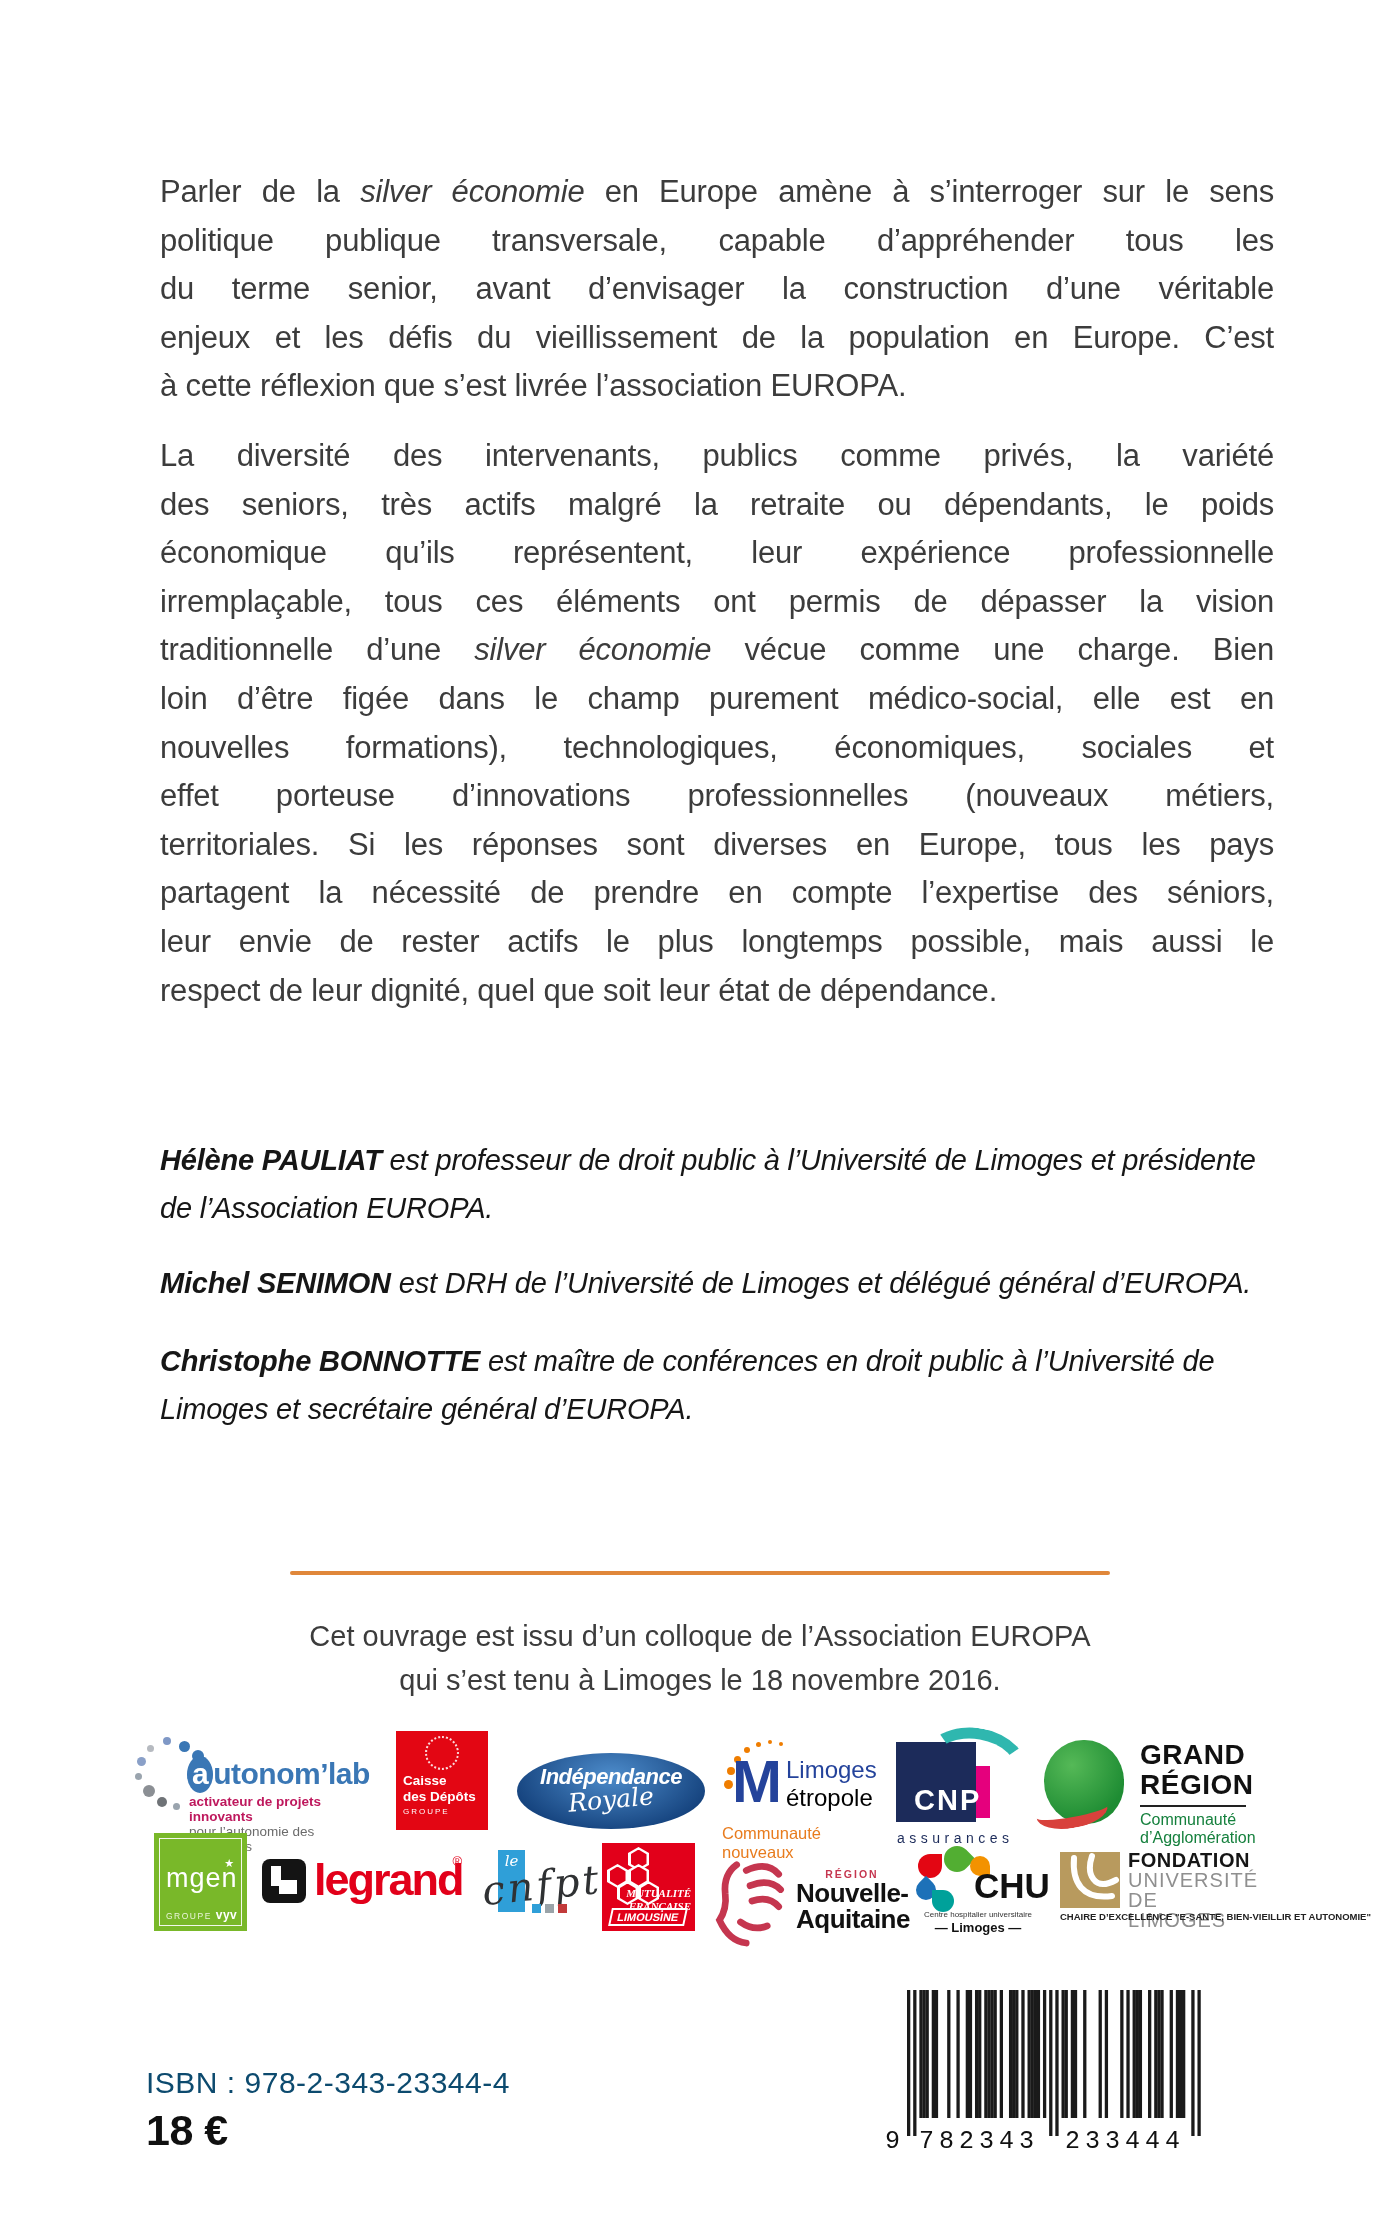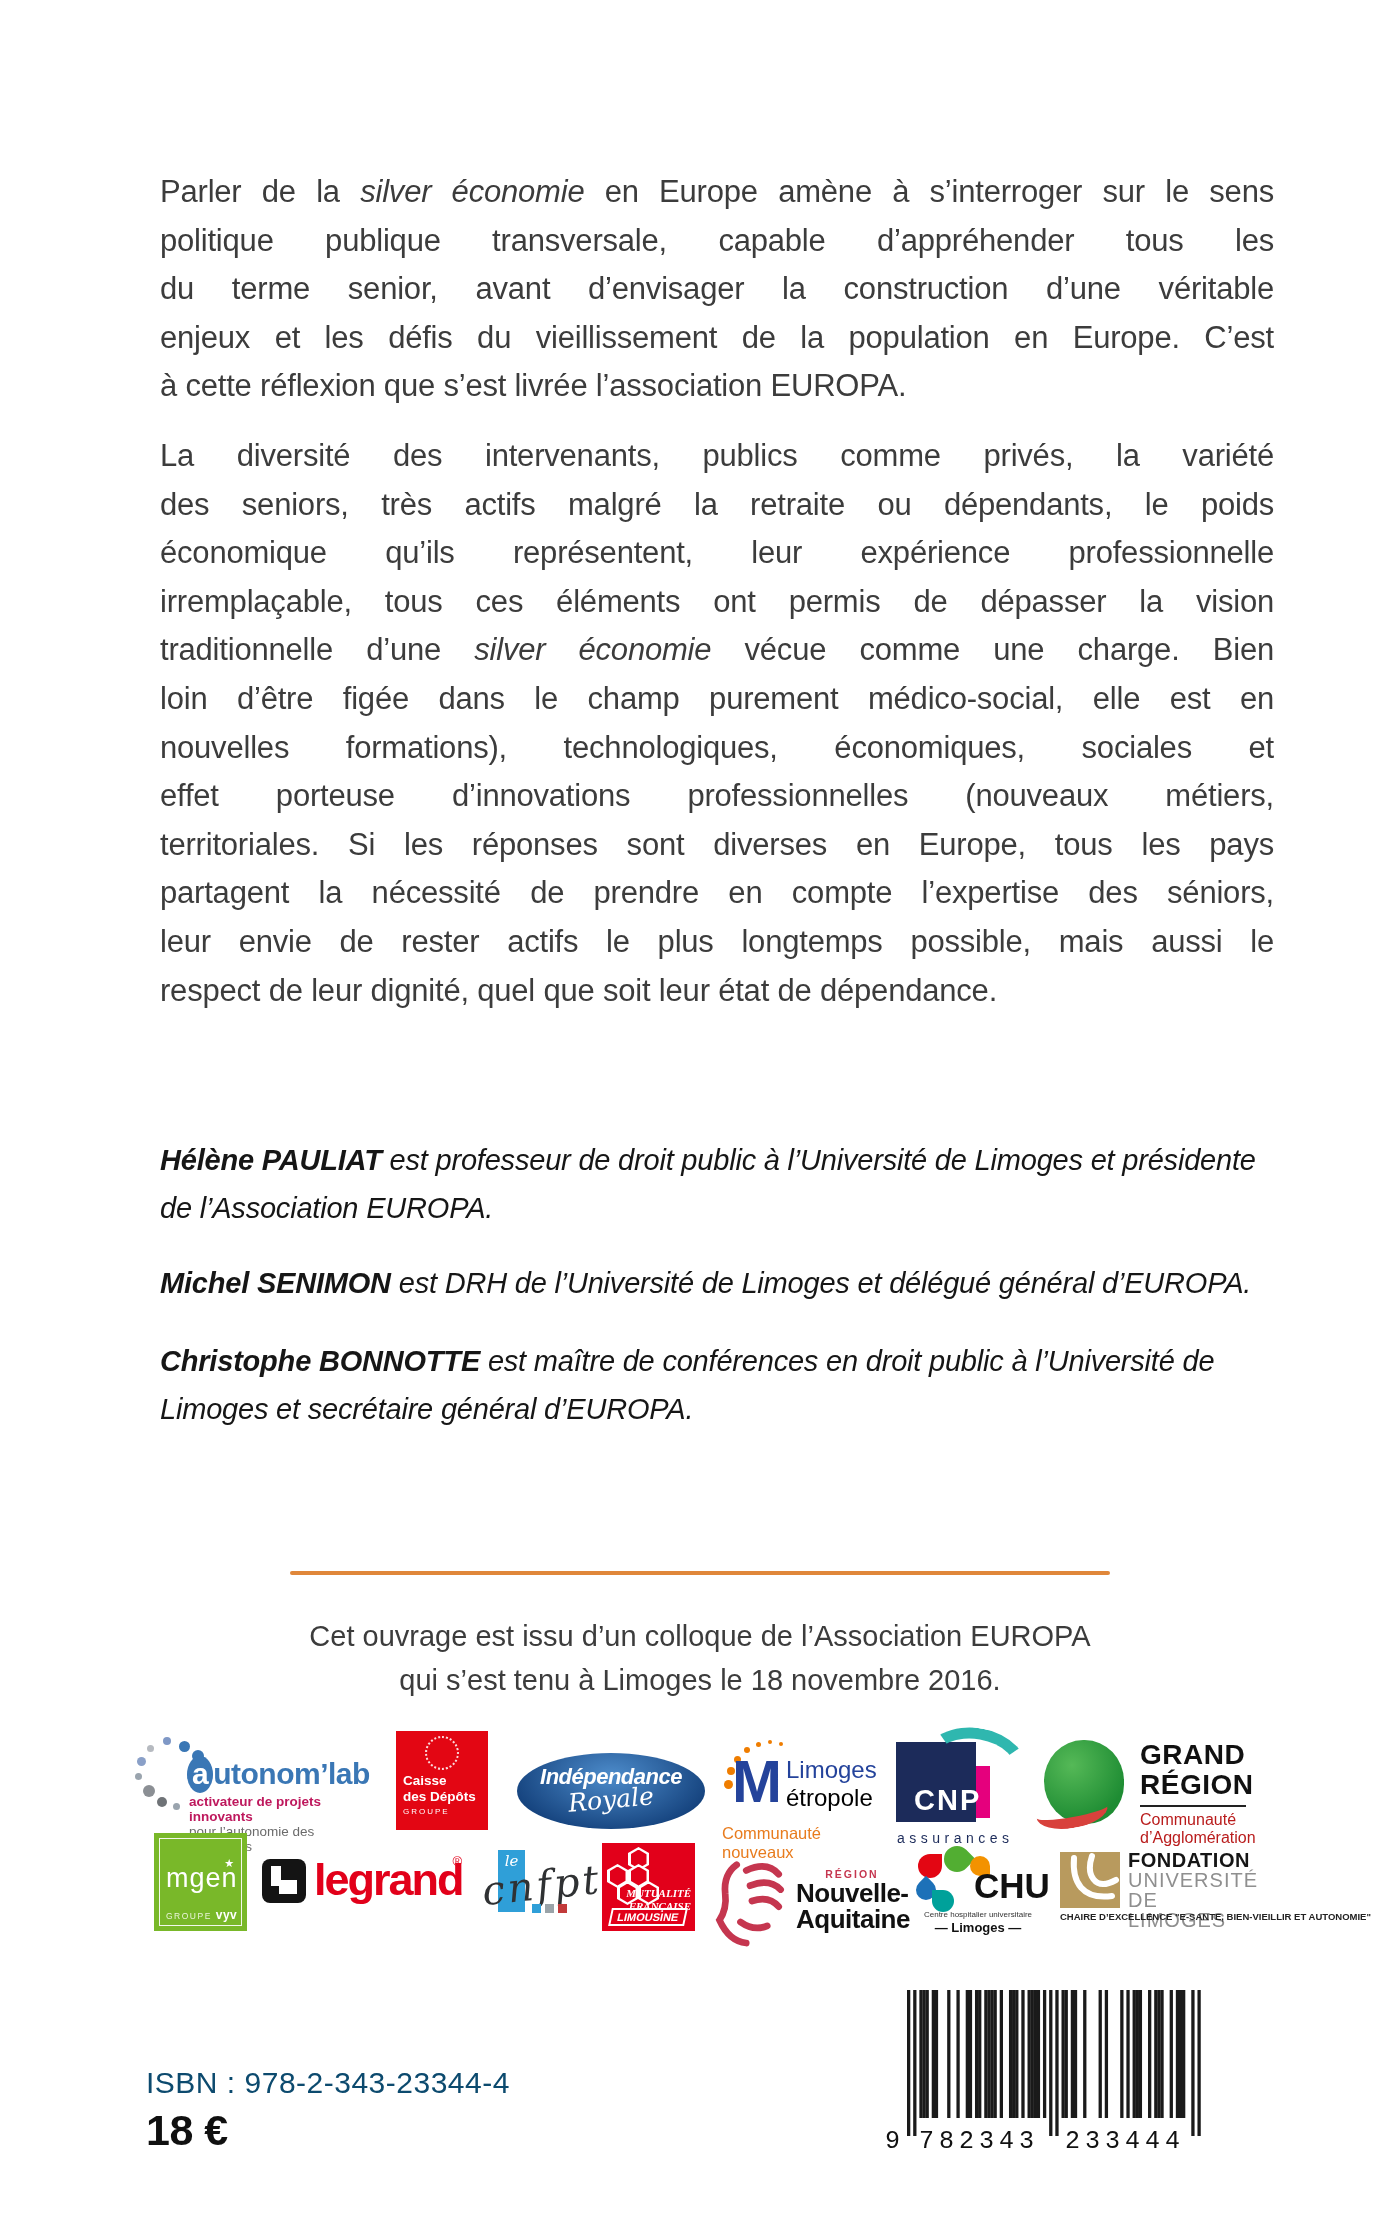--- a/index.html
+++ b/index.html
@@ -74,21 +74,21 @@
 
   
   #gueret{left:1044px;top:1738px;width:212px;height:114px}
   .gg-ball{position:absolute;left:0;top:2px;width:80px;height:84px;border-radius:50% 50% 48% 52%;
            background:radial-gradient(circle at 35% 30%,#55b957,#1e8c33 72%)}
   .gg-swoosh{position:absolute;left:-8px;top:58px;width:72px;height:32px;border-radius:50%;
              border-bottom:11px solid #d8413c;box-sizing:border-box;transform:rotate(-10deg)}
   .gg-text{position:absolute;left:96px;top:2px;width:116px}
   .gg-l1,.gg-l2{font-size:28px;font-weight:800;color:#111;line-height:30px;letter-spacing:.5px}
   .gg-rule{height:2px;background:#222;width:106px;margin:5px 0 4px}
-  .gg-s1,.gg-s2{font-size:16px;color:#b91c1c;line-height:18px}
+  .gg-s1,.gg-s2{font-size:16px;color:#15803d;line-height:18px}
 
   
   #mgen{left:154px;top:1833px;width:93px;height:98px;background:#79b829}
   .mg-inner{position:absolute;left:5px;top:5px;right:5px;bottom:5px;border:1.5px solid rgba(255,255,255,.9)}
   .mg-name{position:absolute;left:12px;top:30px;font-size:27px;color:#fff;letter-spacing:1px}
   .mg-star{position:absolute;right:13px;top:24px;color:#fff;font-size:11px}
   .mg-group{position:absolute;left:12px;bottom:9px;font-size:8.5px;color:#eaf4da;letter-spacing:1.5px}
   .mg-vyv{font-size:12px;font-weight:bold;color:#fff;letter-spacing:.5px}
 
   

